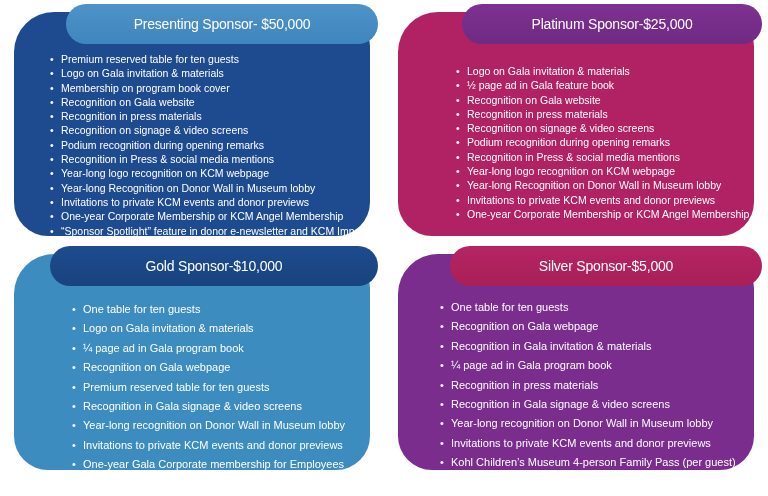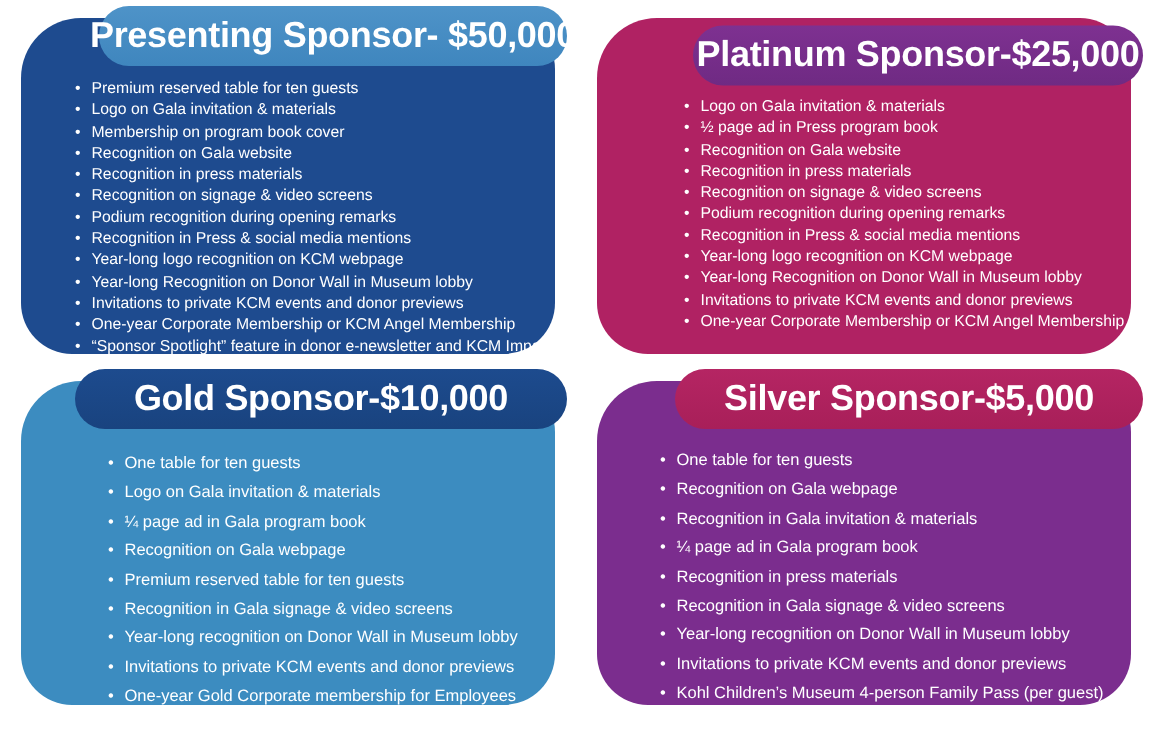--- a/index.html
+++ b/index.html
@@ -40,27 +40,27 @@
     right: -8px;
     height: 40px;
     border-radius: 22px;
     display: flex;
     align-items: center;
     justify-content: center;
     text-align: center;
     padding: 16px 14px;
     box-sizing: border-box;
     color: #ffffff;
-    font-size: 24px;
-    font-weight: bold;
+    font-size: 14px;
+    font-weight: normal;
     letter-spacing: -0.2px;
     white-space: nowrap;
   }
   .card-presenting .card-header { left: 52px;  background: linear-gradient(to bottom, #4e93c8, #3f86be); }
-  .card-platinum   .card-header { left: 64px;  background: linear-gradient(to bottom, #7e3191, #6f2a83); margin-top: 13px; }
+  .card-platinum   .card-header { left: 64px;  background: linear-gradient(to bottom, #7e3191, #6f2a83); }
   .card-gold       .card-header { left: 36px;  background: linear-gradient(to bottom, #1d4b8e, #19437f); }
   .card-silver     .card-header { left: 52px;  background: linear-gradient(to bottom, #b52563, #a81f59); text-align: center; }
 
   
   .benefits {
     position: absolute;
     list-style: none;
     margin: 0;
     padding: 0;
     color: #ffffff;
@@ -120,21 +120,21 @@
         <li class="benefit">Invitations to private KCM events and donor previews</li>
         <li class="benefit">One-year Corporate Membership or KCM Angel Membership</li>
         <li class="benefit">“Sponsor Spotlight” feature in donor e-newsletter and KCM Impact Report</li>
       </ul>
   </div>
 
   <div class="card card-platinum">
     <div class="card-header">Platinum Sponsor-$25,000</div>
     <ul class="benefits">
         <li class="benefit">Logo on Gala invitation &amp; materials</li>
-        <li class="benefit">½ page ad in Press program book</li>
+        <li class="benefit">½ page ad in Gala feature book</li>
         <li class="benefit">Recognition on Gala website</li>
         <li class="benefit">Recognition in press materials</li>
         <li class="benefit">Recognition on signage &amp; video screens</li>
         <li class="benefit">Podium recognition during opening remarks</li>
         <li class="benefit">Recognition in Press &amp; social media mentions</li>
         <li class="benefit">Year-long logo recognition on KCM webpage</li>
         <li class="benefit">Year-long Recognition on Donor Wall in Museum lobby</li>
         <li class="benefit">Invitations to private KCM events and donor previews</li>
         <li class="benefit">One-year Corporate Membership or KCM Angel Membership</li>
       </ul>
@@ -144,21 +144,21 @@
     <div class="card-header">Gold Sponsor-$10,000</div>
     <ul class="benefits">
         <li class="benefit">One table for ten guests</li>
         <li class="benefit">Logo on Gala invitation &amp; materials</li>
         <li class="benefit">¼ page ad in Gala program book</li>
         <li class="benefit">Recognition on Gala webpage</li>
         <li class="benefit">Premium reserved table for ten guests</li>
         <li class="benefit">Recognition in Gala signage &amp; video screens</li>
         <li class="benefit">Year-long recognition on Donor Wall in Museum lobby</li>
         <li class="benefit">Invitations to private KCM events and donor previews</li>
-        <li class="benefit">One-year Gold Corporate membership for Employees</li>
+        <li class="benefit">One-year Gala Corporate membership for Employees</li>
       </ul>
   </div>
 
   <div class="card card-silver">
     <div class="card-header">Silver Sponsor-$5,000</div>
     <ul class="benefits">
         <li class="benefit">One table for ten guests</li>
         <li class="benefit">Recognition on Gala webpage</li>
         <li class="benefit">Recognition in Gala invitation &amp; materials</li>
         <li class="benefit">¼ page ad in Gala program book</li>

